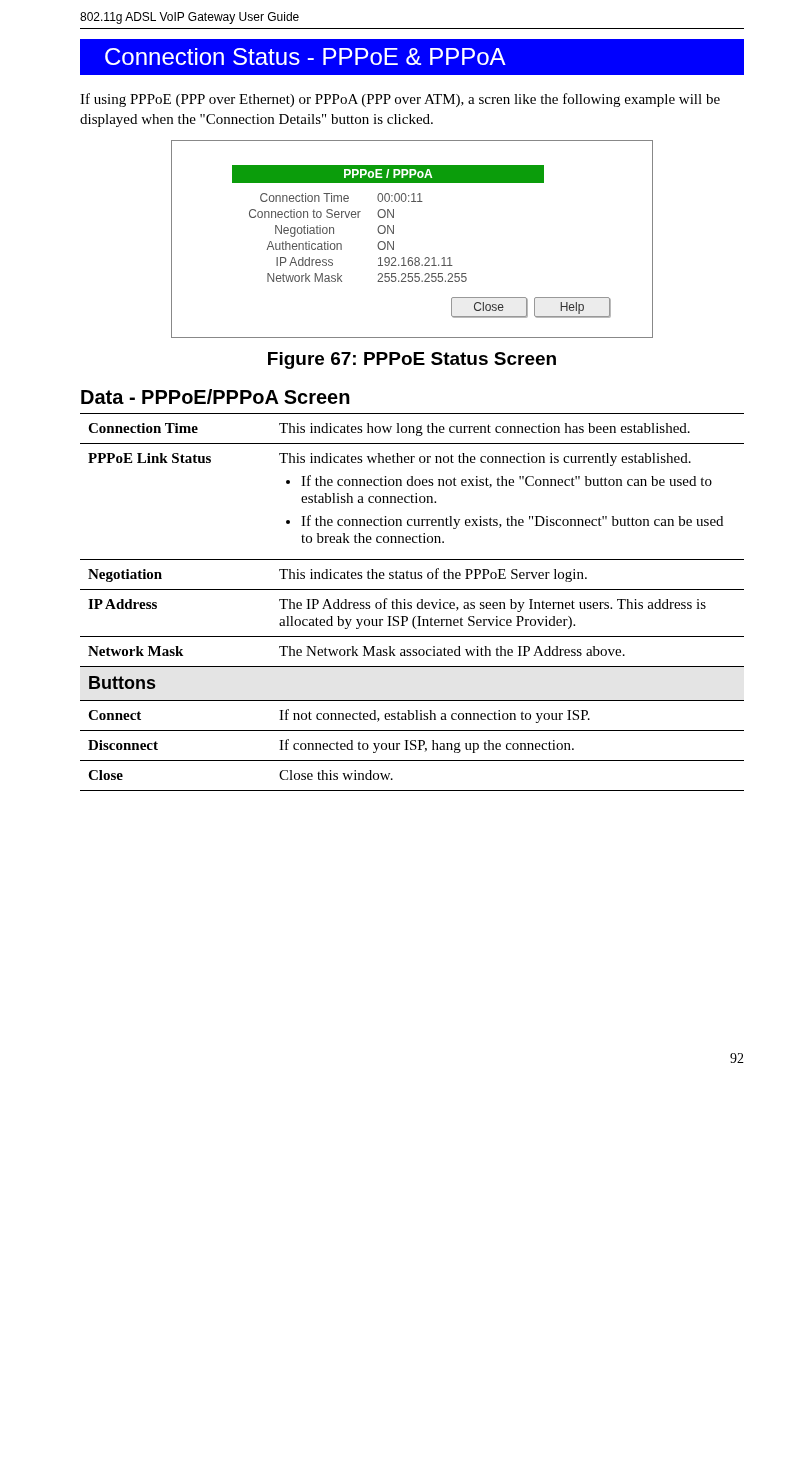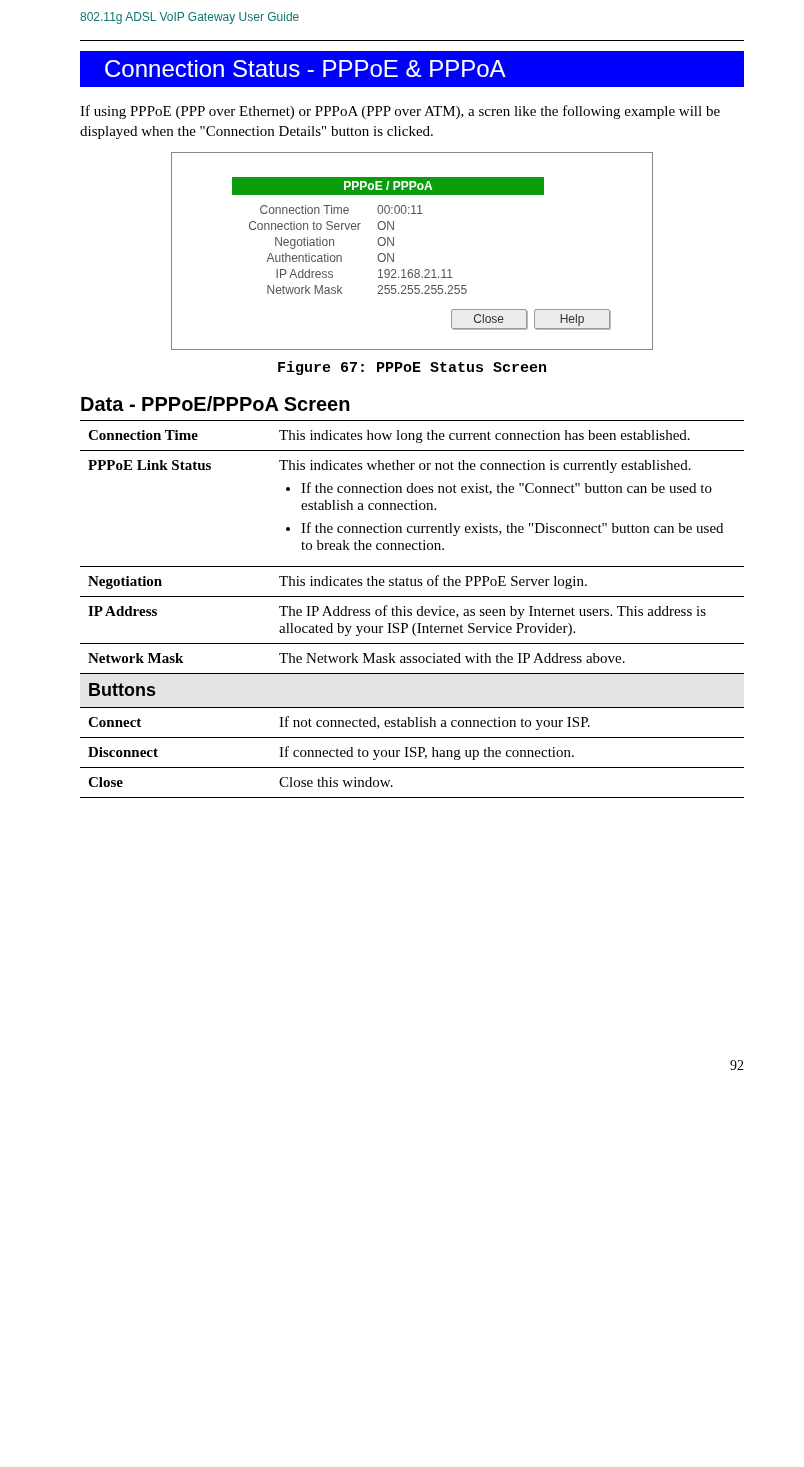--- a/index.html
+++ b/index.html
@@ -8,22 +8,22 @@
     font-family: Georgia, 'Times New Roman', serif;
     font-size: 15px;
     color: #000;
     background: #fff;
     width: 804px;
     box-sizing: border-box;
   }
   .top-header {
     font-family: Arial, Helvetica, sans-serif;
     font-size: 12px;
-    color: #0f766e;
-    margin-bottom: 16px;
+    color: #000000;
+    margin-bottom: 4px;
   }
   .top-rule {
     border: none;
     border-top: 1px solid #000;
     margin: 0 0 10px 0;
   }
   .section-banner {
     background: #0000ff;
     color: #fff;
     font-family: Arial, Helvetica, sans-serif;
@@ -95,23 +95,23 @@
     margin-top: 20px;
     text-align: center;
   }
   .btn-row.right {
     text-align: right;
     padding-right: 20px;
     margin-top: 12px;
     margin-bottom: 4px;
   }
   .figure-caption {
-    font-family: Liberation Mono, monospace;
-    font-weight: bold;
-    font-size: 15px;
+    font-family: Liberation Sans, sans-serif;
+    font-weight: bold;
+    font-size: 19px;
     text-align: center;
     margin: 8px 0 16px 0;
   }
   .subheading {
     font-family: Arial, Helvetica, sans-serif;
     font-weight: bold;
     font-size: 20px;
     margin: 6px 0 4px 0;
   }
   table.data {

